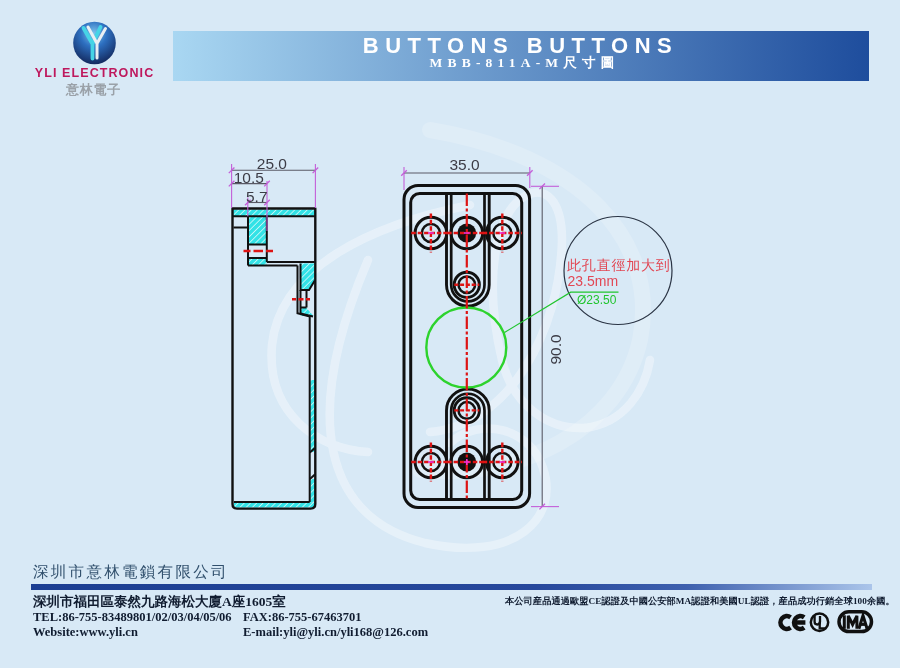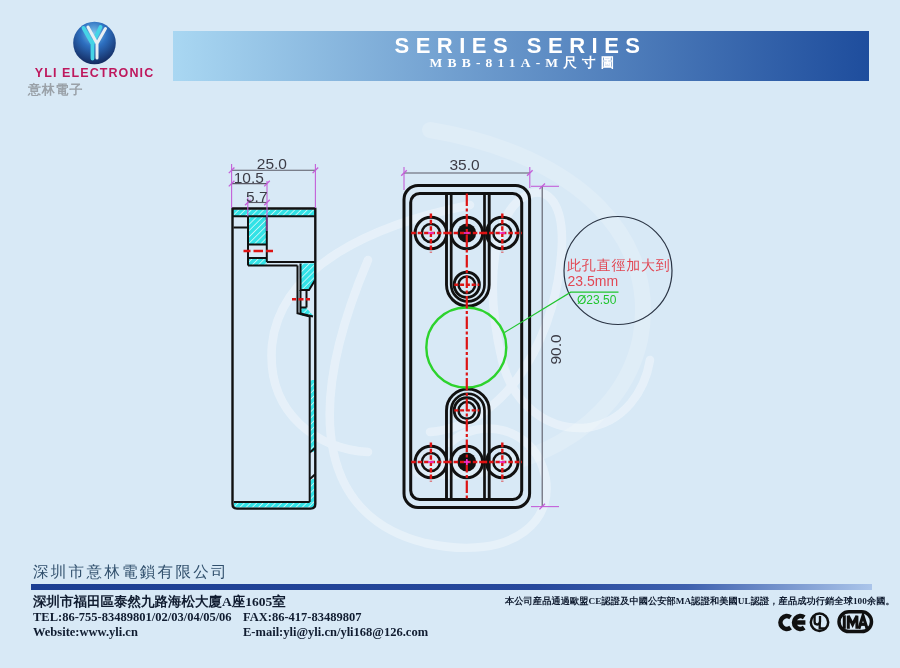--- a/index.html
+++ b/index.html
@@ -4,45 +4,45 @@
 <style>
   html,body{margin:0;padding:0;}
   body{width:900px;height:668px;background:#d8e9f6;position:relative;overflow:hidden;
        font-family:"Liberation Sans",sans-serif;}
   .abs{position:absolute;}
   #bar{left:172.5px;top:31px;width:696px;height:49.5px;
        background:linear-gradient(to right,#a9d7f2,#1e4d9d);text-align:center;color:#fff;}
   #bar .l1{position:absolute;left:0;right:0;top:2px;font-size:22px;font-weight:bold;letter-spacing:6.5px;font-family:"Liberation Sans",sans-serif;}
   #bar .l2{position:absolute;left:8px;right:0;top:23px;font-size:13.5px;font-weight:bold;letter-spacing:5.2px;font-family:"Liberation Serif",serif;}
   #logotxt1{left:29px;top:66px;width:131px;text-align:center;color:#be185d;font-weight:bold;font-size:12.5px;letter-spacing:1.1px;white-space:nowrap;}
-  #logotxt2{left:28px;top:81px;width:131px;color:#9aa1a8;font-weight:bold;font-size:13px;letter-spacing:0.8px;}
+  #logotxt2{left:28px;top:81px;width:131px;text-align:center;color:#9aa1a8;font-weight:bold;font-size:13px;letter-spacing:0.8px;}
   #company{left:33px;top:562px;color:#31506d;font-weight:normal;font-size:15.5px;letter-spacing:2.3px;}
   #divider{left:31px;top:584px;width:841px;height:6px;
        background:linear-gradient(to right,#1c3e92 0%,#27489c 60%,#3e60ae 78%,#abc5ea 100%);}
   .addr{font-family:Liberation Serif, serif;font-weight:bold;color:#101c30;}
   #addr1{left:33px;top:593px;font-size:13.5px;}
   #addr2{left:33px;top:610px;font-size:12.5px;}
   #addr3{left:33px;top:625px;font-size:12.5px;}
   #addr2b{left:243px;top:610px;font-size:12.5px;}
   #addr3b{left:243px;top:625px;font-size:12.5px;text-align:right;}
   #disc{left:505px;top:595px;font-size:9.2px;color:#101c30;white-space:nowrap;letter-spacing:0.1px;}
 </style>
 </head>
 <body>
   <div class="abs" id="bar">
-    <div class="l1">SERIES SERIES</div>
+    <div class="l1">BUTTONS BUTTONS</div>
     <div class="l2">MBB-811A-M尺寸圖</div>
   </div>
   <div class="abs" id="logotxt1">YLI ELECTRONIC</div>
   <div class="abs" id="logotxt2">意林電子</div>
   <div class="abs" id="company">深圳市意林電鎖有限公司</div>
   <div class="abs" id="divider"></div>
   <div class="abs addr" id="addr1">深圳市福田區泰然九路海松大廈A座1605室</div>
   <div class="abs addr" id="addr2">TEL:86-755-83489801/02/03/04/05/06</div>
-  <div class="abs addr" id="addr2b">FAX:86-417-83489807</div>
+  <div class="abs addr" id="addr2b">FAX:86-755-67463701</div>
   <div class="abs addr" id="addr3">Website:www.yli.cn</div>
   <div class="abs addr" id="addr3b">E-mail:yli@yli.cn/yli168@126.com</div>
   <div class="abs addr" id="disc">本公司産品通過歐盟CE認證及中國公安部MA認證和美國UL認證，産品成功行銷全球100余國。</div>
   <svg class="abs" style="left:0;top:0" width="900" height="668" viewBox="0 0 900 668">
     <defs>
       <pattern id="hatch" patternUnits="userSpaceOnUse" width="4.4" height="4.4" patternTransform="rotate(-45)">
         <rect width="4.4" height="4.4" fill="#33e2e6"></rect>
         <line x1="0" y1="0" x2="4.4" y2="0" stroke="#ffffff" stroke-width="1.25"></line>
       </pattern>
       <radialGradient id="sphere" cx="48%" cy="28%" r="78%">

